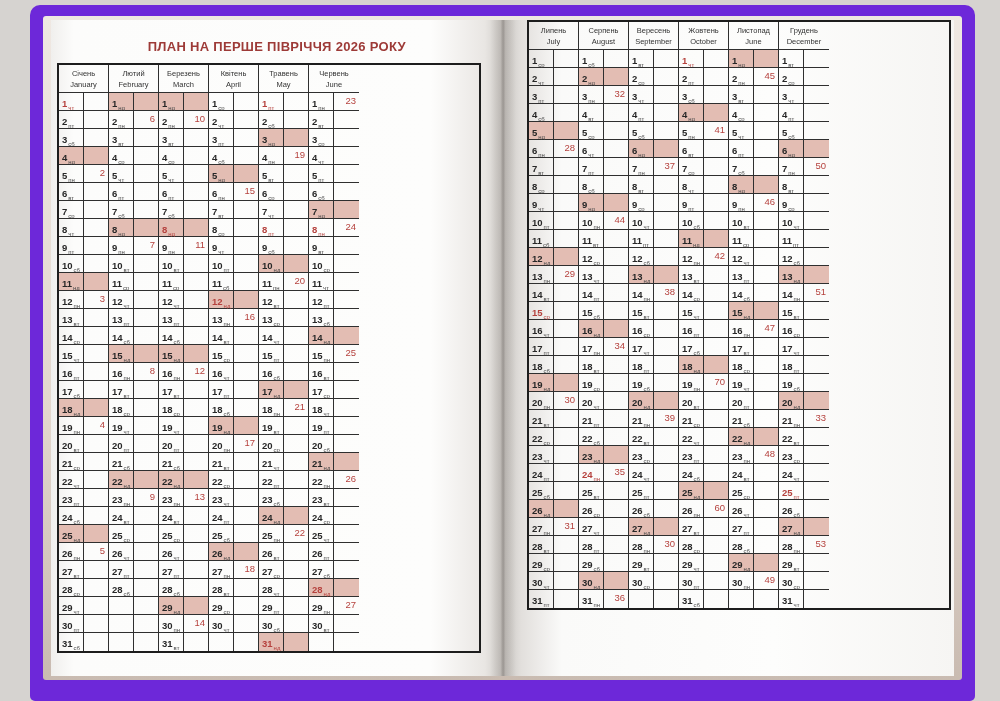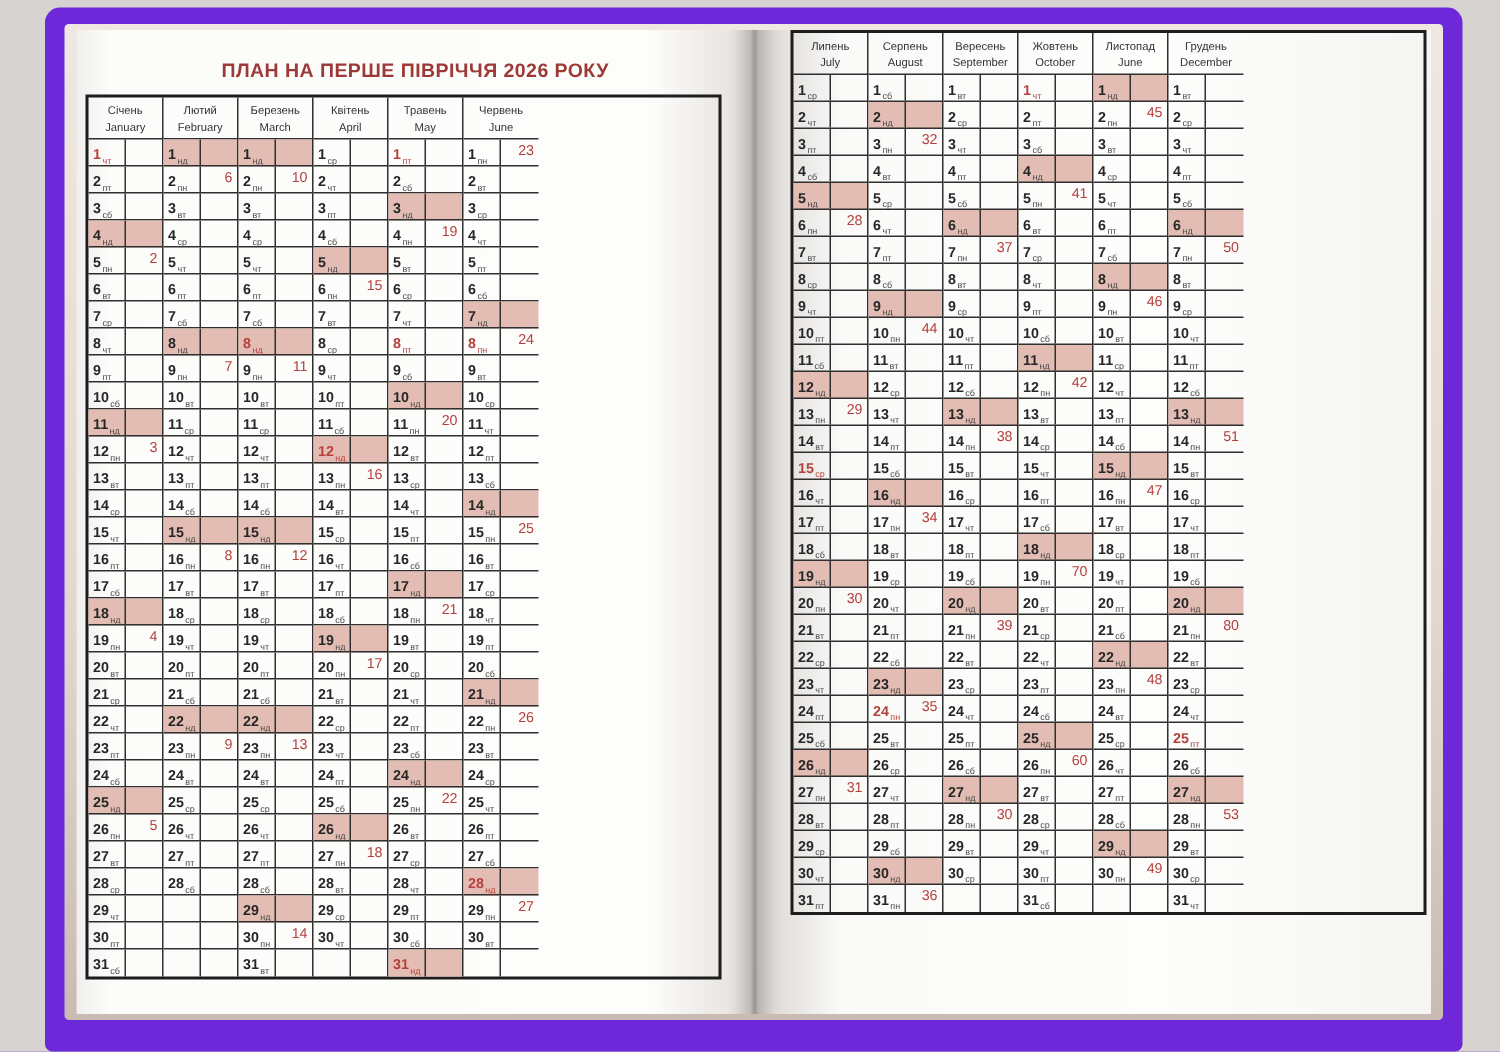--- a/index.html
+++ b/index.html
@@ -1660,21 +1660,21 @@
                 <div class="dcell"><span class="dnum">19</span><span class="dow">сб</span></div>
                 <div class="ncell"></div>
               </div>
               <div class="drow sun">
                 <div class="dcell"><span class="dnum">20</span><span class="dow">нд</span></div>
                 <div class="ncell"></div>
               </div>
               <div class="drow">
                 <div class="dcell"><span class="dnum">21</span><span class="dow">пн</span></div>
                 <div class="ncell">
-                  <span class="wk">80</span>
+                  <span class="wk">33</span>
                 </div>
               </div>
               <div class="drow">
                 <div class="dcell"><span class="dnum">22</span><span class="dow">вт</span></div>
                 <div class="ncell"></div>
               </div>
               <div class="drow">
                 <div class="dcell"><span class="dnum">23</span><span class="dow">ср</span></div>
                 <div class="ncell"></div>
               </div>

